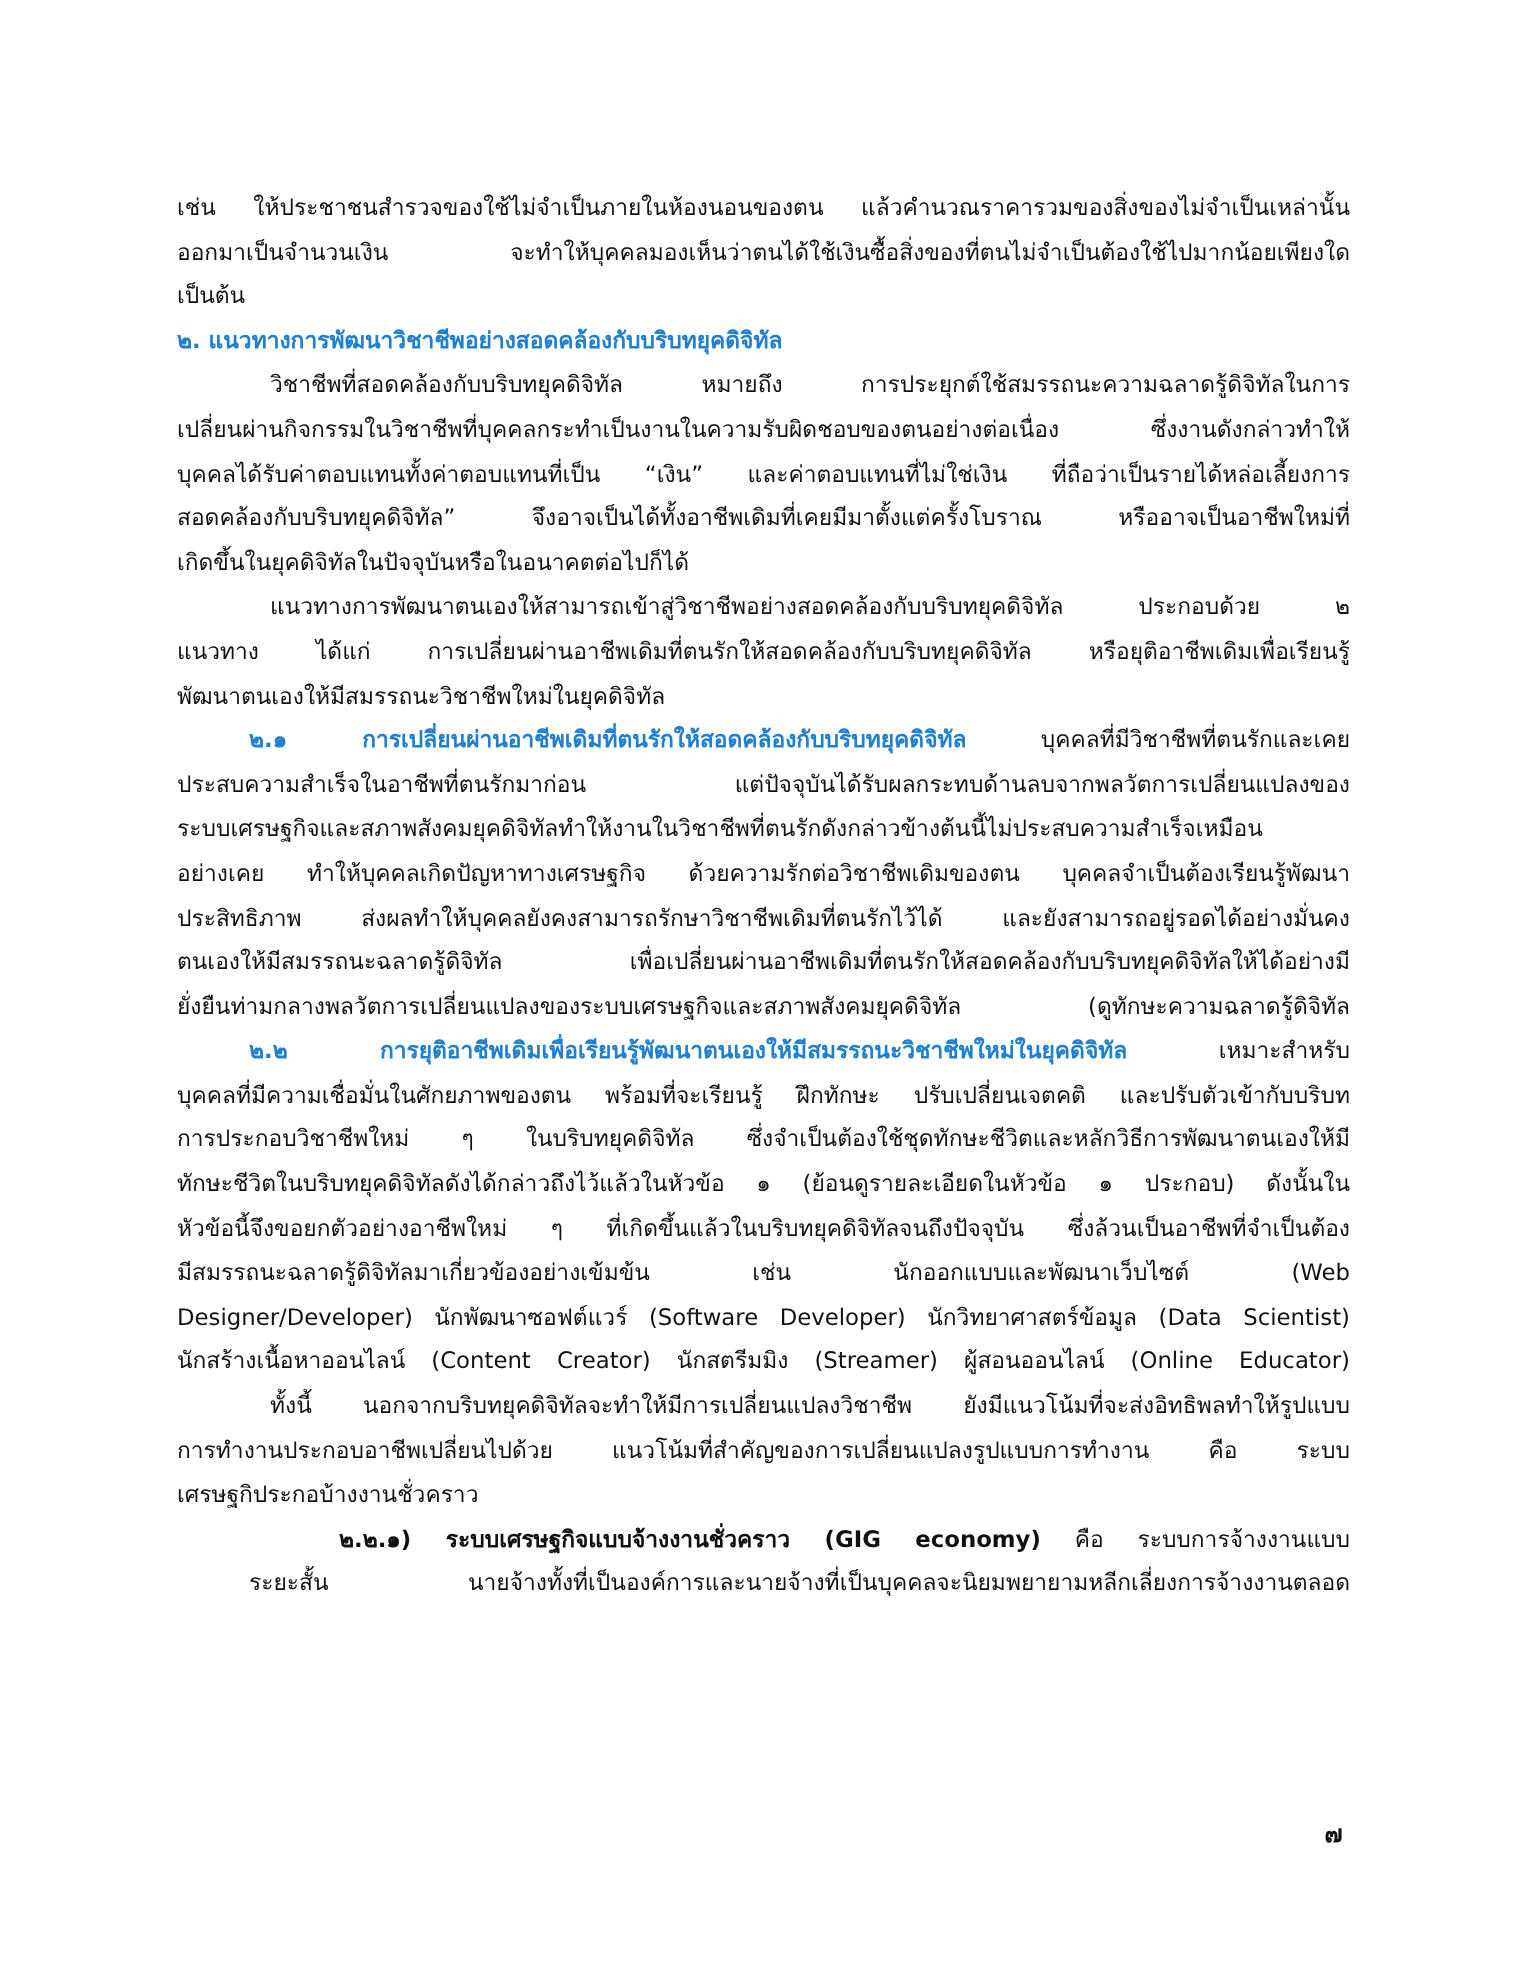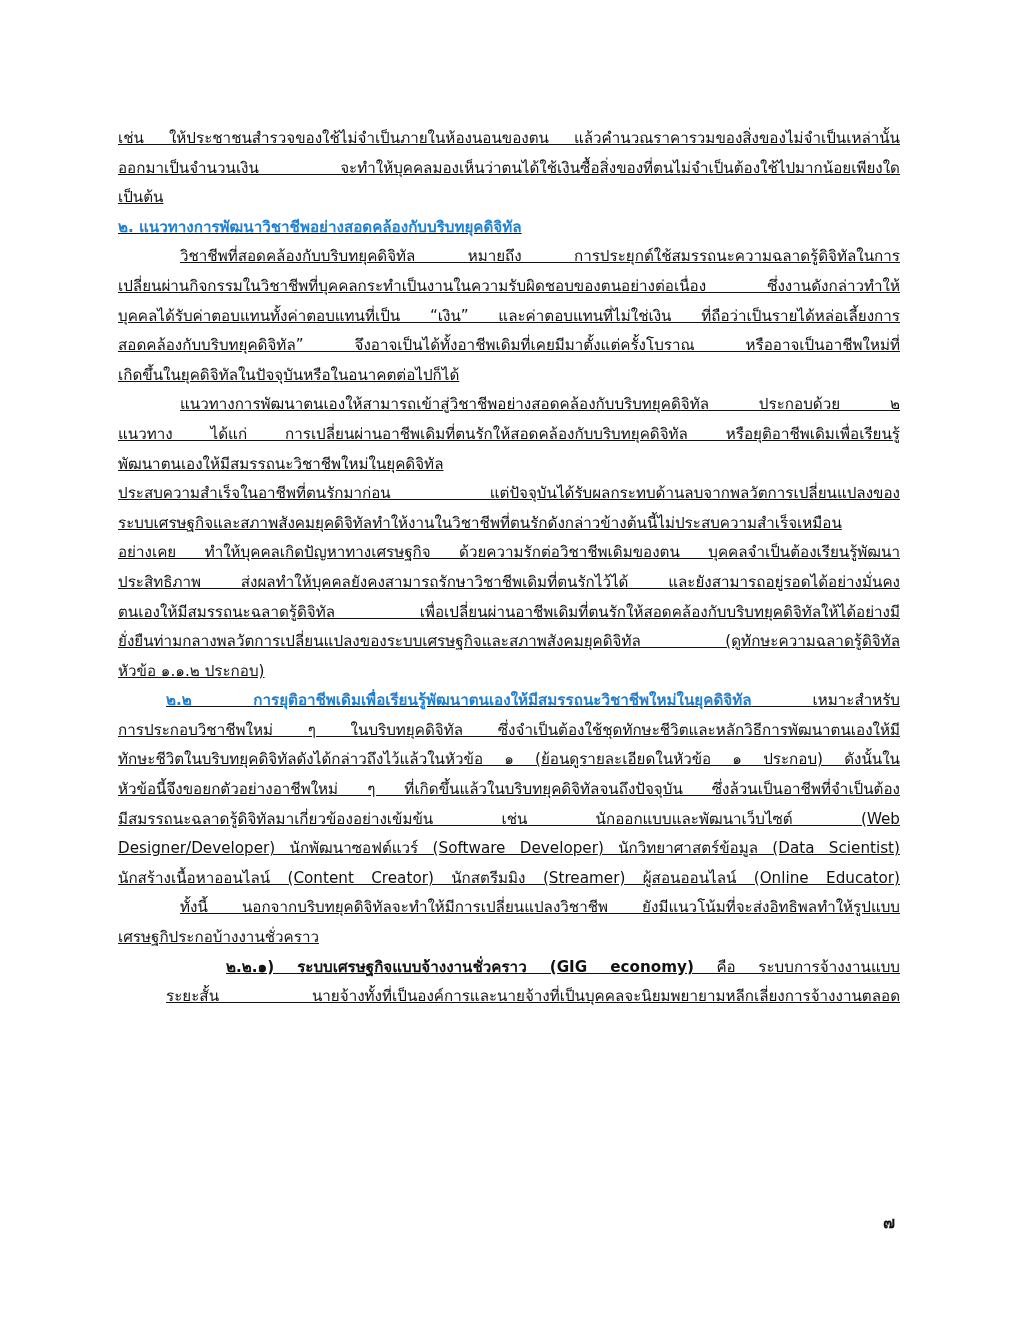--- a/index.html
+++ b/index.html
@@ -2,21 +2,20 @@
 <html><head>
 <meta charset="utf-8">
 <style>
   html, body { margin: 0; padding: 0; background: #ffffff; }
   body { width: 1020px; height: 1320px; position: relative; overflow: hidden; }
   .page {
     position: absolute; left: 118px; top: 124px; width: 782px;
     font-family: "DejaVu Sans", sans-serif;
     font-size: 15.2px; line-height: 29.6px; color: #111111;
     text-align: justify;
-    text-decoration: underline;
   }
   .line { display: block; white-space: nowrap; height: 29.6px; overflow: visible; }
   .just { text-align-last: justify; white-space: normal; overflow: hidden; }
   .indent1 { padding-left: 62px; }
   .indent2 { padding-left: 108px; }
   .indent3 { padding-left: 48px; }
   .hd { color: #1f7fd0; font-weight: bold; }
   .bold { font-weight: bold; }
   .pagenum {
     position: absolute; left: 883px; top: 1210px;
@@ -34,35 +33,37 @@
   <span class="line hd">๒. แนวทางการพัฒนาวิชาชีพอย่างสอดคล้องกับบริบทยุคดิจิทัล</span>
   <span class="line just indent1">วิชาชีพที่สอดคล้องกับบริบทยุคดิจิทัล หมายถึง การประยุกต์ใช้สมรรถนะความฉลาดรู้ดิจิทัลในการ</span>
   <span class="line just">เปลี่ยนผ่านกิจกรรมในวิชาชีพที่บุคคลกระทำเป็นงานในความรับผิดชอบของตนอย่างต่อเนื่อง ซึ่งงานดังกล่าวทำให้</span>
   <span class="line just">บุคคลได้รับค่าตอบแทนทั้งค่าตอบแทนที่เป็น “เงิน” และค่าตอบแทนที่ไม่ใช่เงิน ที่ถือว่าเป็นรายได้หล่อเลี้ยงการ</span>
   <span class="line just">สอดคล้องกับบริบทยุคดิจิทัล” จึงอาจเป็นได้ทั้งอาชีพเดิมที่เคยมีมาตั้งแต่ครั้งโบราณ หรืออาจเป็นอาชีพใหม่ที่</span>
   <span class="line">เกิดขึ้นในยุคดิจิทัลในปัจจุบันหรือในอนาคตต่อไปก็ได้</span>
   <span class="line just indent1">แนวทางการพัฒนาตนเองให้สามารถเข้าสู่วิชาชีพอย่างสอดคล้องกับบริบทยุคดิจิทัล ประกอบด้วย ๒</span>
   <span class="line just">แนวทาง ได้แก่ การเปลี่ยนผ่านอาชีพเดิมที่ตนรักให้สอดคล้องกับบริบทยุคดิจิทัล หรือยุติอาชีพเดิมเพื่อเรียนรู้</span>
   <span class="line">พัฒนาตนเองให้มีสมรรถนะวิชาชีพใหม่ในยุคดิจิทัล</span>
 
+  <span class="line just indent3"><span class="hd">๒.๑ การเปลี่ยนผ่านอาชีพเดิมที่ตนรักให้สอดคล้องกับบริบทยุคดิจิทัล</span><span> บุคคลที่มีวิชาชีพที่ตนรักและเคย</span></span>
   <span class="line just">ประสบความสำเร็จในอาชีพที่ตนรักมาก่อน แต่ปัจจุบันได้รับผลกระทบด้านลบจากพลวัตการเปลี่ยนแปลงของ</span>
   <span class="line just">ระบบเศรษฐกิจและสภาพสังคมยุคดิจิทัลทำให้งานในวิชาชีพที่ตนรักดังกล่าวข้างต้นนี้ไม่ประสบความสำเร็จเหมือน</span>
   <span class="line just">อย่างเคย ทำให้บุคคลเกิดปัญหาทางเศรษฐกิจ  ด้วยความรักต่อวิชาชีพเดิมของตน บุคคลจำเป็นต้องเรียนรู้พัฒนา</span>
   <span class="line just">ประสิทธิภาพ ส่งผลทำให้บุคคลยังคงสามารถรักษาวิชาชีพเดิมที่ตนรักไว้ได้ และยังสามารถอยู่รอดได้อย่างมั่นคง</span>
   <span class="line just">ตนเองให้มีสมรรถนะฉลาดรู้ดิจิทัล เพื่อเปลี่ยนผ่านอาชีพเดิมที่ตนรักให้สอดคล้องกับบริบทยุคดิจิทัลให้ได้อย่างมี</span>
   <span class="line just">ยั่งยืนท่ามกลางพลวัตการเปลี่ยนแปลงของระบบเศรษฐกิจและสภาพสังคมยุคดิจิทัล (ดูทักษะความฉลาดรู้ดิจิทัล</span>
-  <span class="line">หัวข้อ ๑.๑.๒ ประกอบ)</span>
 
   <span class="line just indent3"><span class="hd">๒.๒ การยุติอาชีพเดิมเพื่อเรียนรู้พัฒนาตนเองให้มีสมรรถนะวิชาชีพใหม่ในยุคดิจิทัล</span><span> เหมาะสำหรับ</span></span>
+  <span class="line just">บุคคลที่มีความเชื่อมั่นในศักยภาพของตน พร้อมที่จะเรียนรู้ ฝึกทักษะ ปรับเปลี่ยนเจตคติ และปรับตัวเข้ากับบริบท</span>
   <span class="line just">การประกอบวิชาชีพใหม่ ๆ ในบริบทยุคดิจิทัล ซึ่งจำเป็นต้องใช้ชุดทักษะชีวิตและหลักวิธีการพัฒนาตนเองให้มี</span>
   <span class="line just">ทักษะชีวิตในบริบทยุคดิจิทัลดังได้กล่าวถึงไว้แล้วในหัวข้อ ๑ (ย้อนดูรายละเอียดในหัวข้อ ๑ ประกอบ)  ดังนั้นใน</span>
   <span class="line just">หัวข้อนี้จึงขอยกตัวอย่างอาชีพใหม่ ๆ ที่เกิดขึ้นแล้วในบริบทยุคดิจิทัลจนถึงปัจจุบัน ซึ่งล้วนเป็นอาชีพที่จำเป็นต้อง</span>
   <span class="line just">มีสมรรถนะฉลาดรู้ดิจิทัลมาเกี่ยวข้องอย่างเข้มข้น เช่น นักออกแบบและพัฒนาเว็บไซต์ (Web</span>
   <span class="line just">Designer/Developer) นักพัฒนาซอฟต์แวร์ (Software Developer) นักวิทยาศาสตร์ข้อมูล (Data Scientist)</span>
   <span class="line just">นักสร้างเนื้อหาออนไลน์ (Content Creator) นักสตรีมมิง (Streamer) ผู้สอนออนไลน์ (Online Educator)</span>
   <span class="line just indent1">ทั้งนี้ นอกจากบริบทยุคดิจิทัลจะทำให้มีการเปลี่ยนแปลงวิชาชีพ ยังมีแนวโน้มที่จะส่งอิทธิพลทำให้รูปแบบ</span>
+  <span class="line just">การทำงานประกอบอาชีพเปลี่ยนไปด้วย  แนวโน้มที่สำคัญของการเปลี่ยนแปลงรูปแบบการทำงาน คือ ระบบ</span>
   <span class="line">เศรษฐกิประกอบ้างงานชั่วคราว</span>
 
   <span class="line just indent2" style="padding-left:108px"><span class="bold">๒.๒.๑) ระบบเศรษฐกิจแบบจ้างงานชั่วคราว (GIG economy)</span><span> คือ ระบบการจ้างงานแบบ</span></span>
   <span class="line just" style="padding-left:48px">ระยะสั้น นายจ้างทั้งที่เป็นองค์การและนายจ้างที่เป็นบุคคลจะนิยมพยายามหลีกเลี่ยงการจ้างงานตลอด</span>
 </div>
 
 <div class="pagenum">๗</div>
 
 </body></html>

